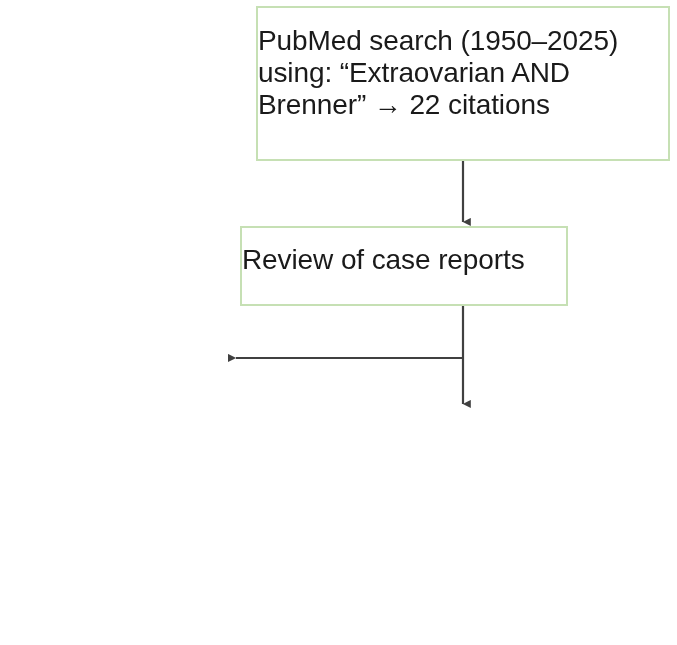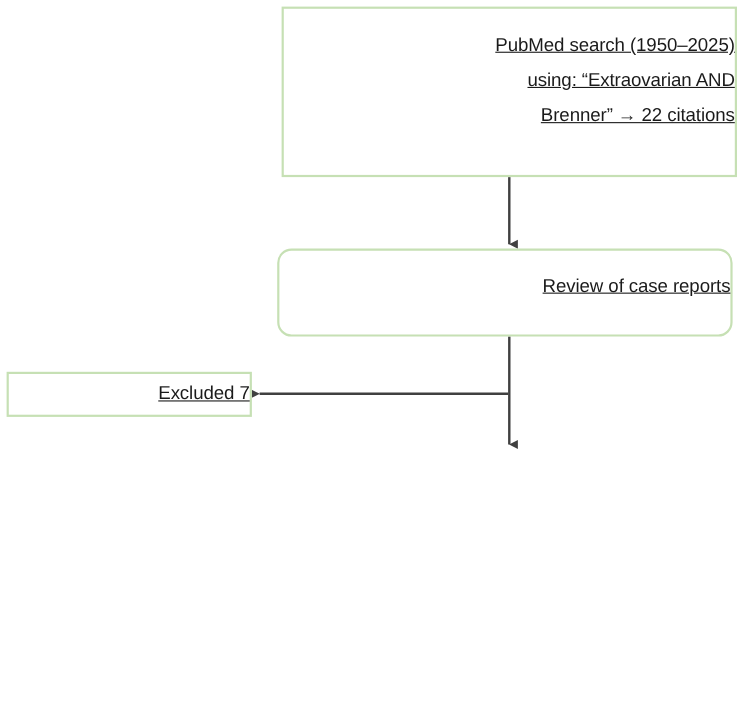--- a/index.html
+++ b/index.html
@@ -32,45 +32,43 @@
     box-sizing: border-box;
     border: 2px solid #c6e0b4;
     background: #ffffff;
     display: flex;
     justify-content: center;
     z-index: 2;
   }
   .flow-box .box-text {
     display: block;
     width: 100%;
-    text-align: right;
-    font-size: 17px;
+    text-align: left;
+    font-size: 28px;
     line-height: 32px;
     white-space: pre-line;
     letter-spacing: -0.1px;
-    text-decoration: underline;
   }
 
   
   #box-search {
     left: 256px;
     top: 6px;
     width: 414px;
     height: 155px;
     align-items: flex-start;
     padding-top: 17px;
   }
   #box-review {
-    left: 252px;
+    left: 240px;
     top: 226px;
-    width: 414px;
+    width: 328px;
     height: 80px;
     align-items: flex-start;
     padding-top: 16px;
-    border-radius: 13px;
   }
   #box-excluded {
     left: 6px;
     top: 338px;
     width: 223px;
     height: 41px;
     align-items: center;
     padding-bottom: 2px;
   }
   #box-selected {
@@ -118,18 +116,15 @@
   <div class="flow-box" id="box-search">
     <span class="box-text">PubMed search (1950–2025)
 using: “Extraovarian AND
 Brenner” → 22 citations</span>
   </div>
 
   <div class="flow-box" id="box-review">
     <span class="box-text">Review of case reports</span>
   </div>
 
-  <div class="flow-box" id="box-excluded">
-    <span class="box-text">Excluded 7</span>
-  </div>
 
 
 </div>
 
 </body></html>

